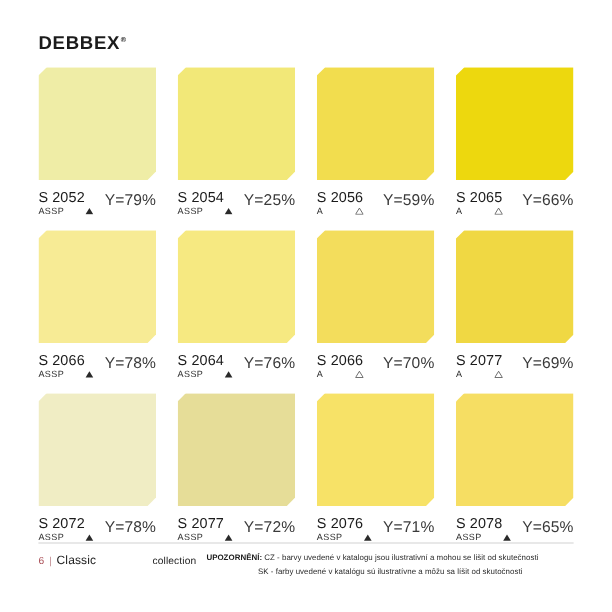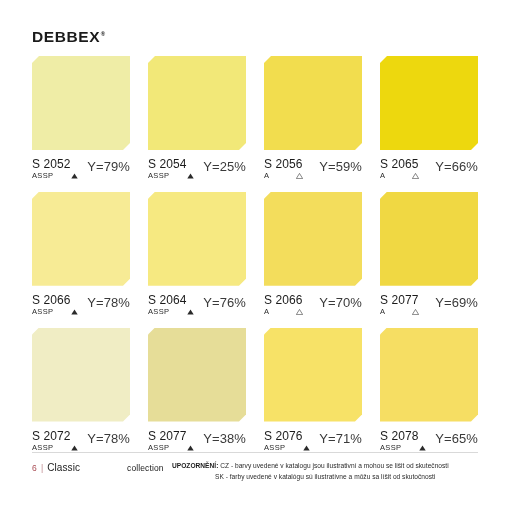--- a/index.html
+++ b/index.html
@@ -359,21 +359,21 @@
           <div class="code">S 2077</div>
           <div class="finish">
             <span>ASSP</span>
             <span class="marker-slot">
                 <svg width="7" height="6" viewBox="0 0 7 6" style="display: block;">
                   <polygon points="3.5,0.4 6.7,5.6 0.3,5.6" fill="#2a2a2a"></polygon>
                 </svg>
               </span>
           </div>
         </div>
-        <div class="yval">Y=38%</div>
+        <div class="yval">Y=72%</div>
       </div>
     </div>
 
     <div class="cell">
       <div class="swatch" style="background-color: rgb(247, 226, 103);"></div>
       <div class="meta">
         <div class="meta-left">
           <div class="code">S 2076</div>
           <div class="finish">
             <span>ASSP</span>

